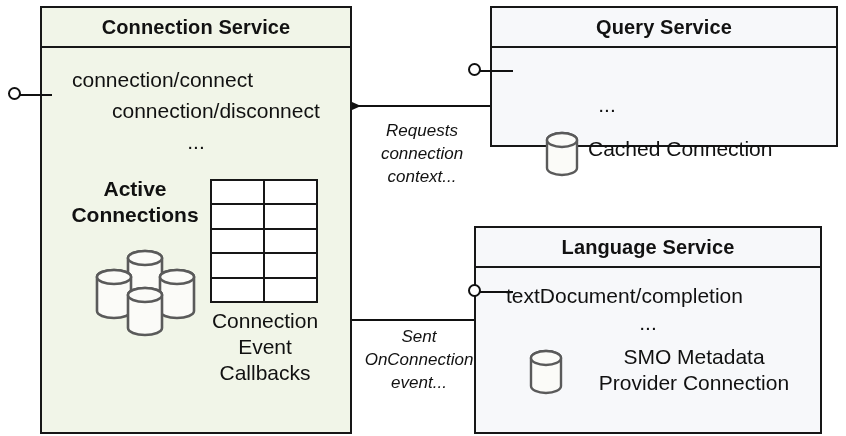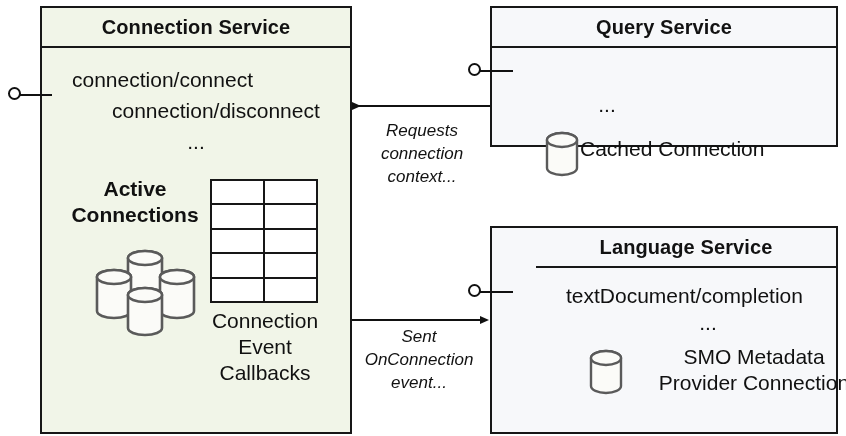--- a/index.html
+++ b/index.html
@@ -38,21 +38,21 @@
   }
   .component .body {
     position: relative;
     box-sizing: border-box;
     height: calc(100% - 40px);
     border-radius: 21px;
   }
 
   #box-connection { left: 40px; top: 6px; width: 312px; height: 428px; background: #f1f5e8; }
   #box-query      { left: 490px; top: 6px; width: 348px; height: 141px; background: #f7f8fa; }
-  #box-language   { left: 490px; top: 226px; width: 348px; height: 208px; background: #f7f8fa; padding-left: 44px; }
+  #box-language   { left: 474px; top: 226px; width: 348px; height: 208px; background: #f7f8fa; }
 
   
   .api-line {
     position: absolute;
     font-size: 21px;
     color: #111111;
     white-space: nowrap;
   }
   .ellipsis-line {
     position: absolute;
@@ -207,21 +207,21 @@
 
       <span class="ellipsis-line" style="left:0; top:45px; width:230px;">...</span>
 
       <svg class="db-icon" style="left:52px; top:82px;" width="36" height="48" viewBox="0 0 36 48">
         <g fill="#fbfbf8" stroke="#5a5a5a" stroke-width="2.4">
           <path d="M3,10 a15,7 0 0 1 30,0 v28 a15,7 0 0 1 -30,0 z"></path>
           <ellipse cx="18" cy="10" rx="15" ry="7"></ellipse>
         </g>
       </svg>
 
-      <span class="feature-label" style="left:88px; top:88px; width:230px; text-align:left;">Cached Connection</span>
+      <span class="feature-label" style="left:96px; top:88px; width:230px; text-align:left;">Cached Connection</span>
 
     </div>
   </div>
 
   <div class="lollipop" style="left:468px; top:62px; width:38px; height:18px;">
     <div class="stem" style="left:11px; width:34px;"></div>
     <div class="ball"></div>
   </div>
 
   <div class="component" id="box-language">

